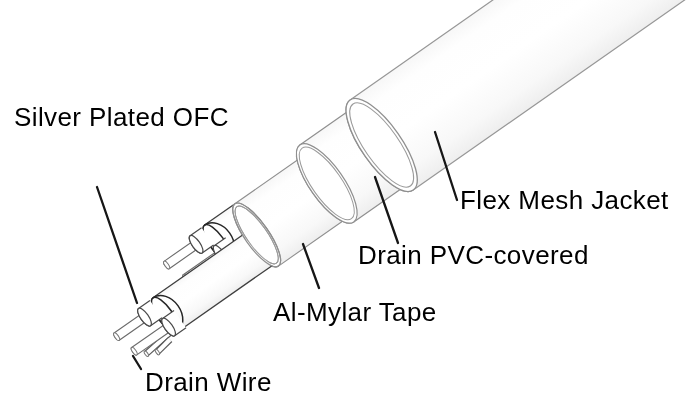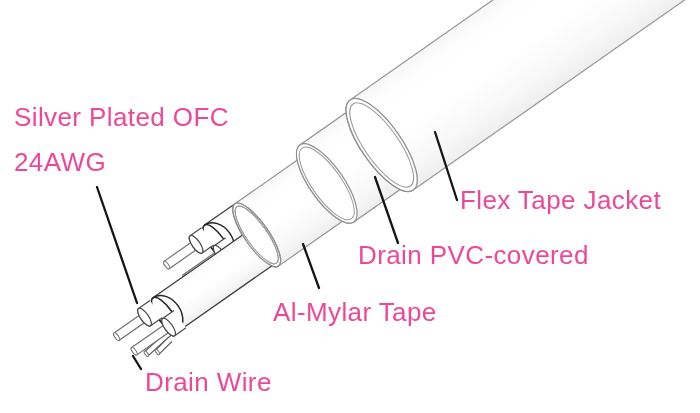--- a/index.html
+++ b/index.html
@@ -1,19 +1,19 @@
 <!DOCTYPE html>
 <html><head>
 <meta charset="utf-8">
 <style>
   html,body{margin:0;padding:0;background:#ffffff;}
   #stage{position:relative;width:700px;height:413px;background:#ffffff;overflow:hidden;
          font-family:"Liberation Sans",sans-serif;}
   #cable-svg{position:absolute;left:0;top:0;}
-  .lbl{position:absolute;font-weight:300;font-size:26px;color:#ec4899;
+  .lbl{position:absolute;font-weight:300;font-size:26px;color:#000000;
        letter-spacing:0.4px;white-space:nowrap;line-height:1.1;}
   #lbl-conductor-1{left:14px;top:103px;}
   #lbl-conductor-2{left:14px;top:148px;}
   #lbl-jacket{left:460px;top:186px;}
   #lbl-braid{left:358px;top:241px;}
   #lbl-tape{left:273px;top:298px;}
   #lbl-drain{left:145px;top:368px;}
 </style>
 </head>
 <body>
@@ -136,19 +136,18 @@
   <g stroke="#161616" stroke-width="2.3" stroke-linecap="round">
     <line x1="97" y1="187" x2="137" y2="303"></line>
     <line x1="435" y1="132" x2="457" y2="200"></line>
     <line x1="375" y1="177" x2="398" y2="243"></line>
     <line x1="303" y1="244" x2="319" y2="288"></line>
     <line x1="133" y1="356" x2="141" y2="369"></line>
   </g>
 </svg>
 
 <div class="lbl" id="lbl-conductor-1">Silver Plated OFC</div>
-<div class="lbl" id="lbl-conductor-2">24AWG</div>
-<div class="lbl" id="lbl-jacket">Flex Tape Jacket</div>
+<div class="lbl" id="lbl-jacket">Flex Mesh Jacket</div>
 <div class="lbl" id="lbl-braid">Drain PVC-covered</div>
 <div class="lbl" id="lbl-tape">Al-Mylar Tape</div>
 <div class="lbl" id="lbl-drain">Drain Wire</div>
 
 </div>
 
 </body></html>

